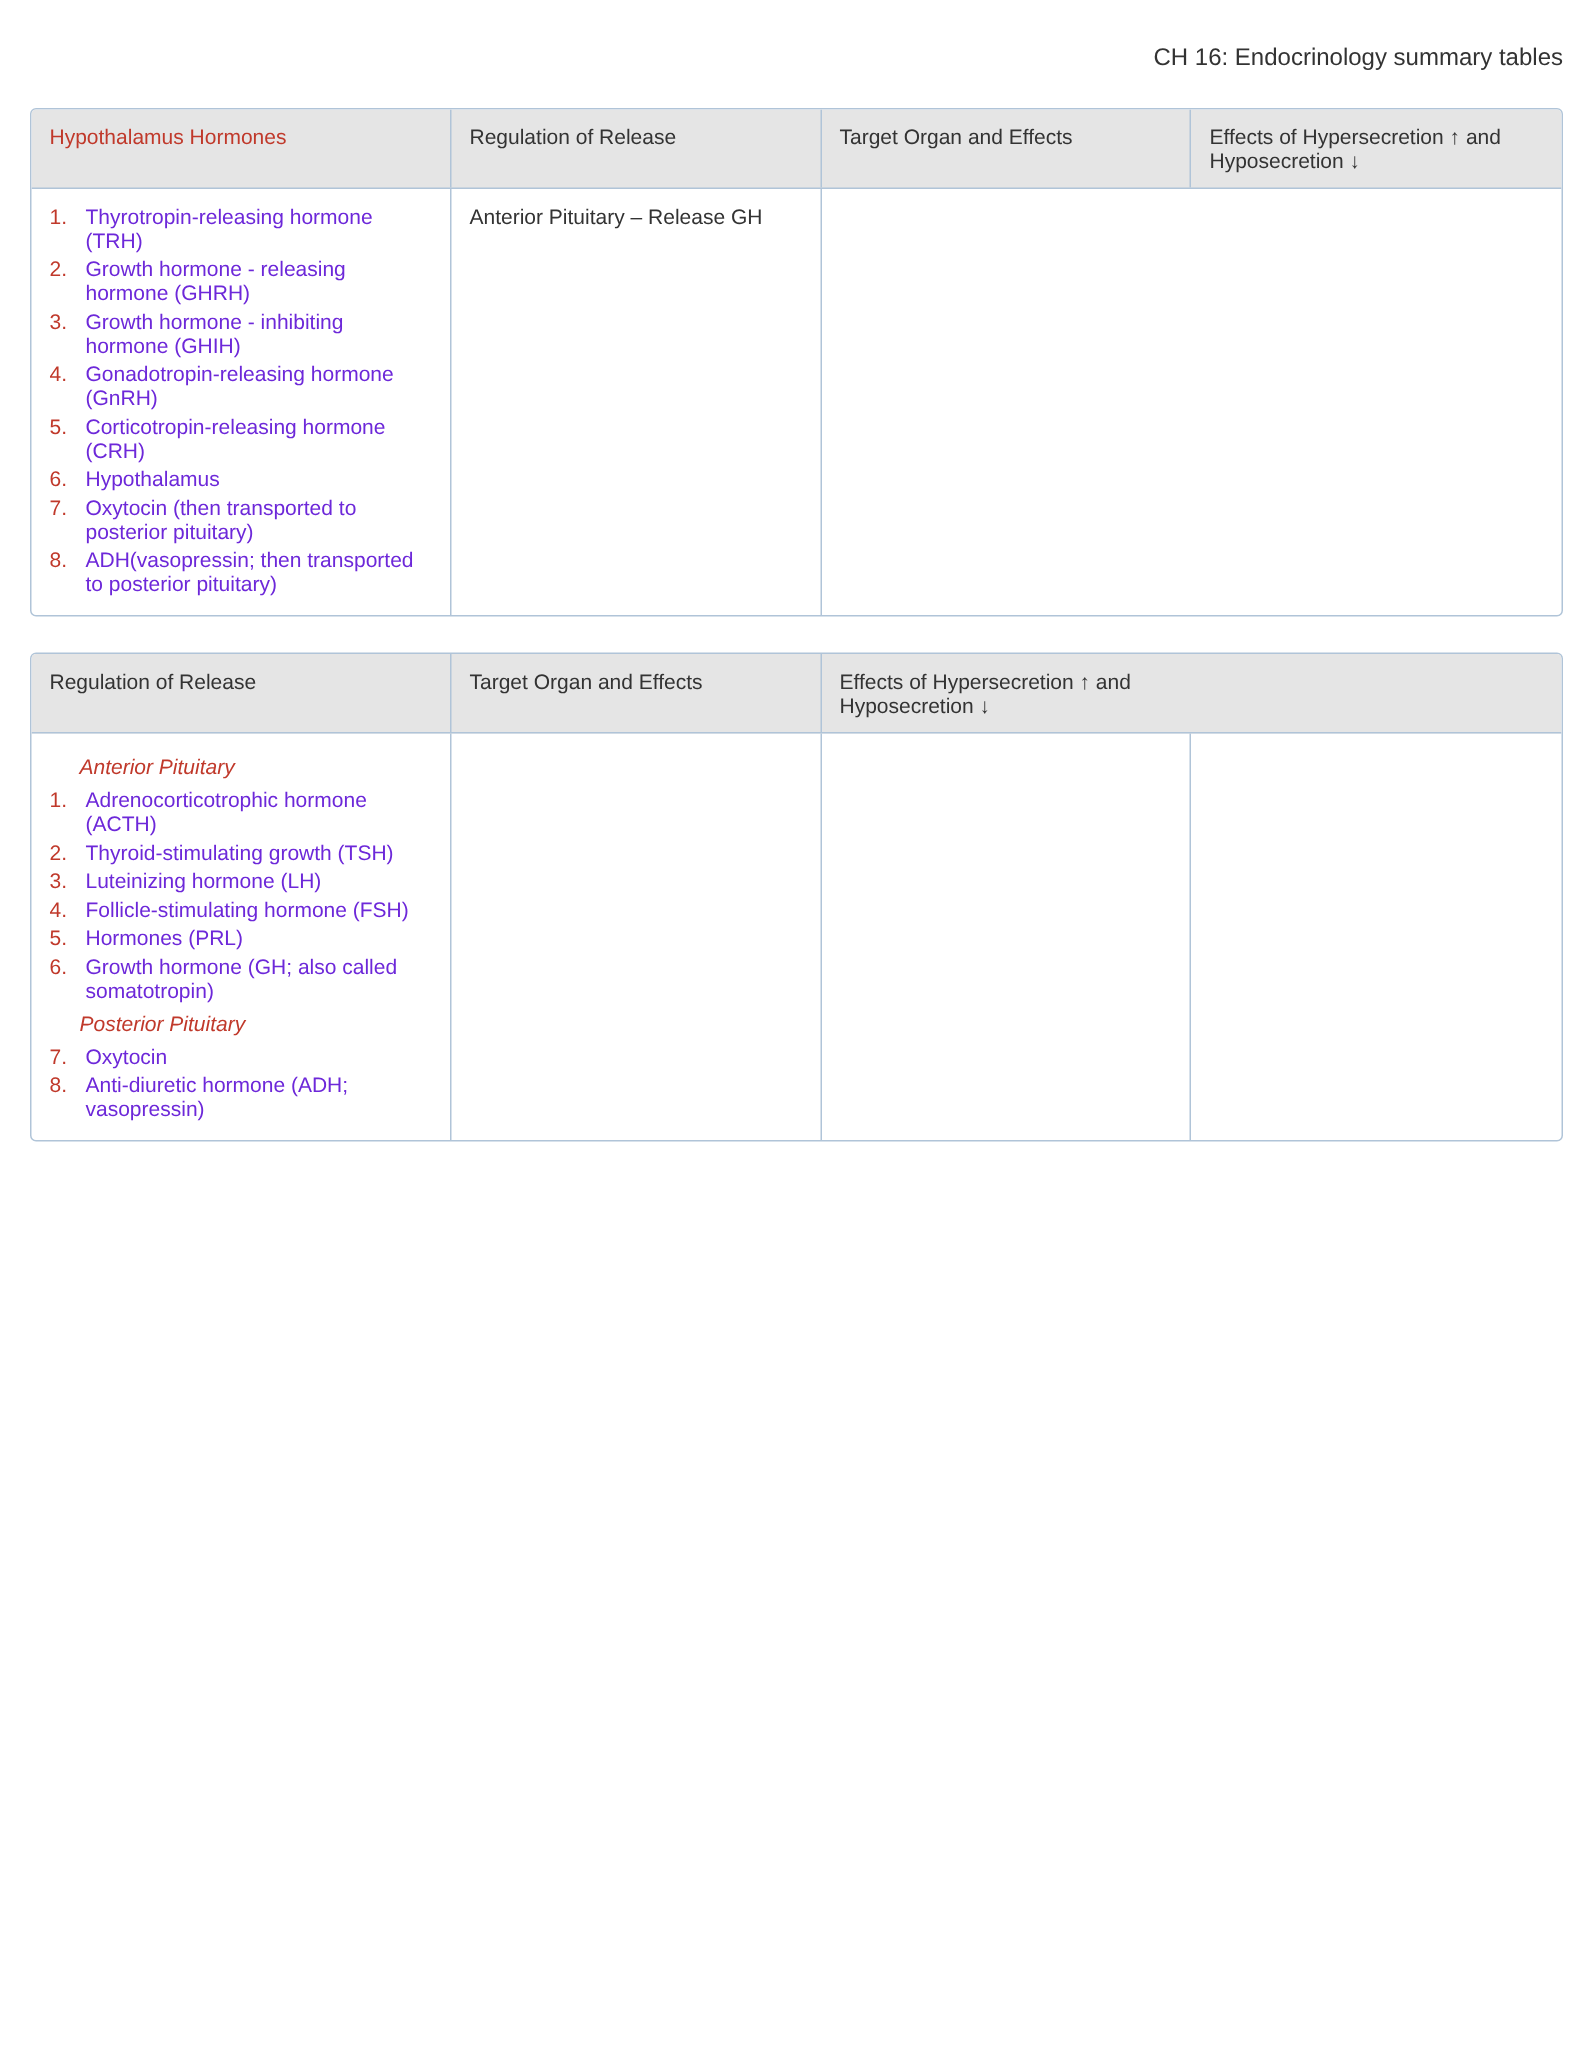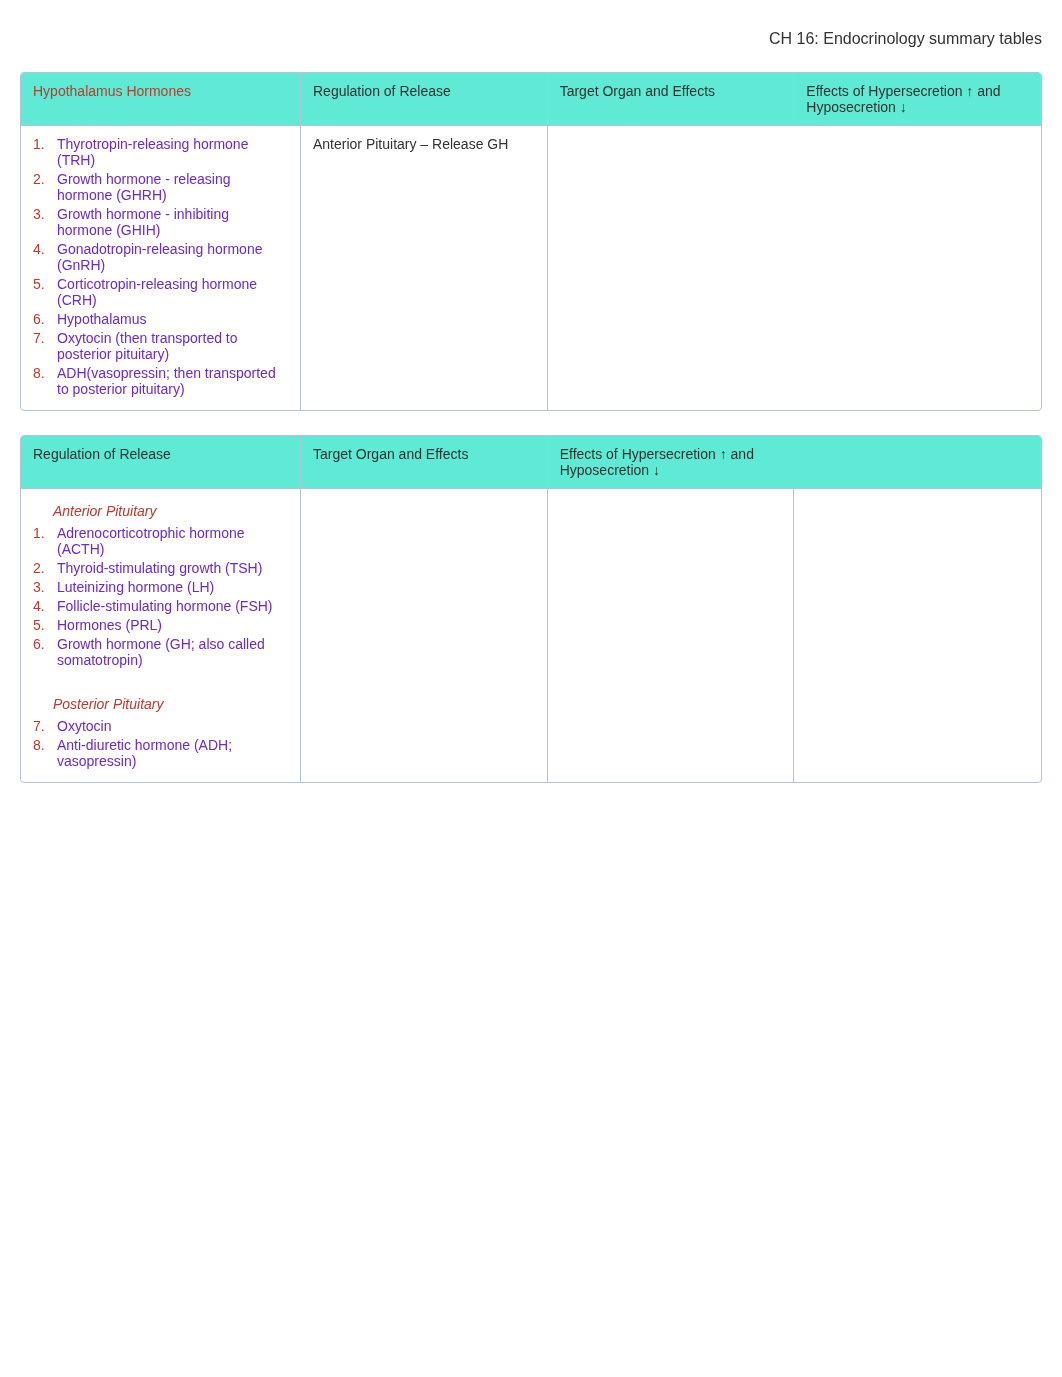--- a/index.html
+++ b/index.html
@@ -18,21 +18,21 @@
     }
     .table-wrapper {
       border: 1px solid #b0c4d8;
       border-radius: 4px;
       margin-bottom: 24px;
       overflow: hidden;
     }
     .table-header {
       display: grid;
       grid-template-columns: 280px 1fr 1fr 1fr;
-      background: #5eead4;
+      background: #e5e5e5;
       border-bottom: 1px solid #b0c4d8;
     }
     .table-header .col-header {
       padding: 10px 12px;
       border-right: 1px solid #b0c4d8;
       font-weight: normal;
       color: #333;
       font-size: 14px;
     }
     .table-header .col-header:last-child {
@@ -186,21 +186,21 @@
           </li>
           <li>
             <span class="num">5.</span>
             <span class="text">Hormones (PRL)</span>
           </li>
           <li>
             <span class="num">6.</span>
             <span class="text">Growth hormone (GH; also called somatotropin)</span>
           </li>
         </ul>
-      <div class="sub-section-label" style="margin-top: 28px;">Posterior Pituitary</div>
+      <div class="sub-section-label" style="margin-top: 6px;">Posterior Pituitary</div>
       <ul class="hormone-list">
 
       <li>
             <span class="num">7.</span>
             <span class="text">Oxytocin</span>
           </li>
           <li>
             <span class="num">8.</span>
             <span class="text">Anti-diuretic hormone (ADH; vasopressin)</span>
           </li>

